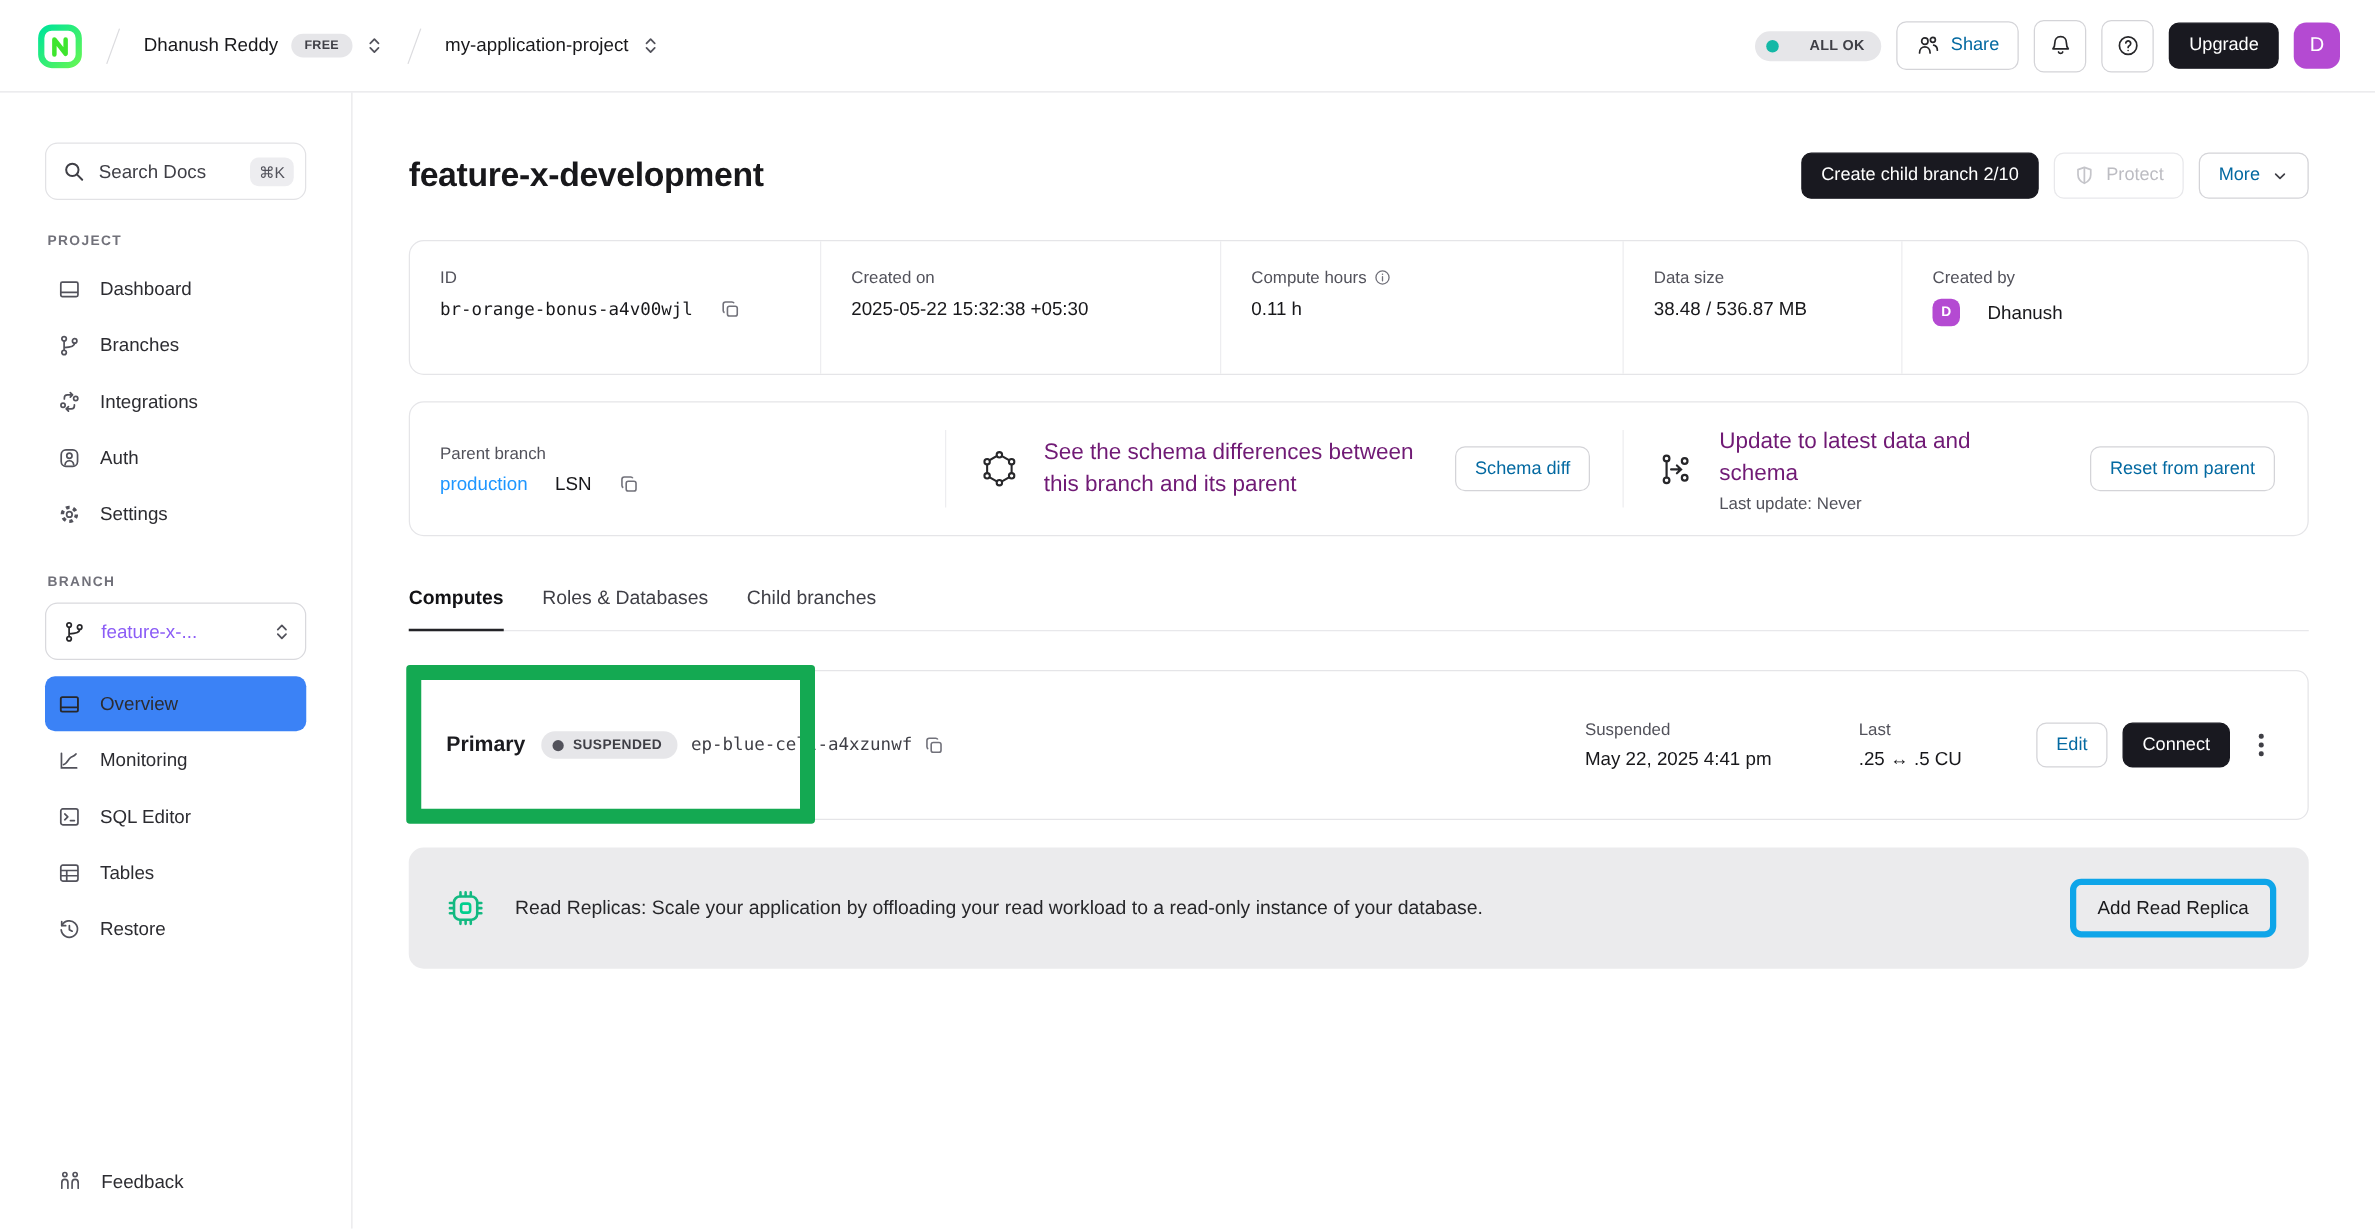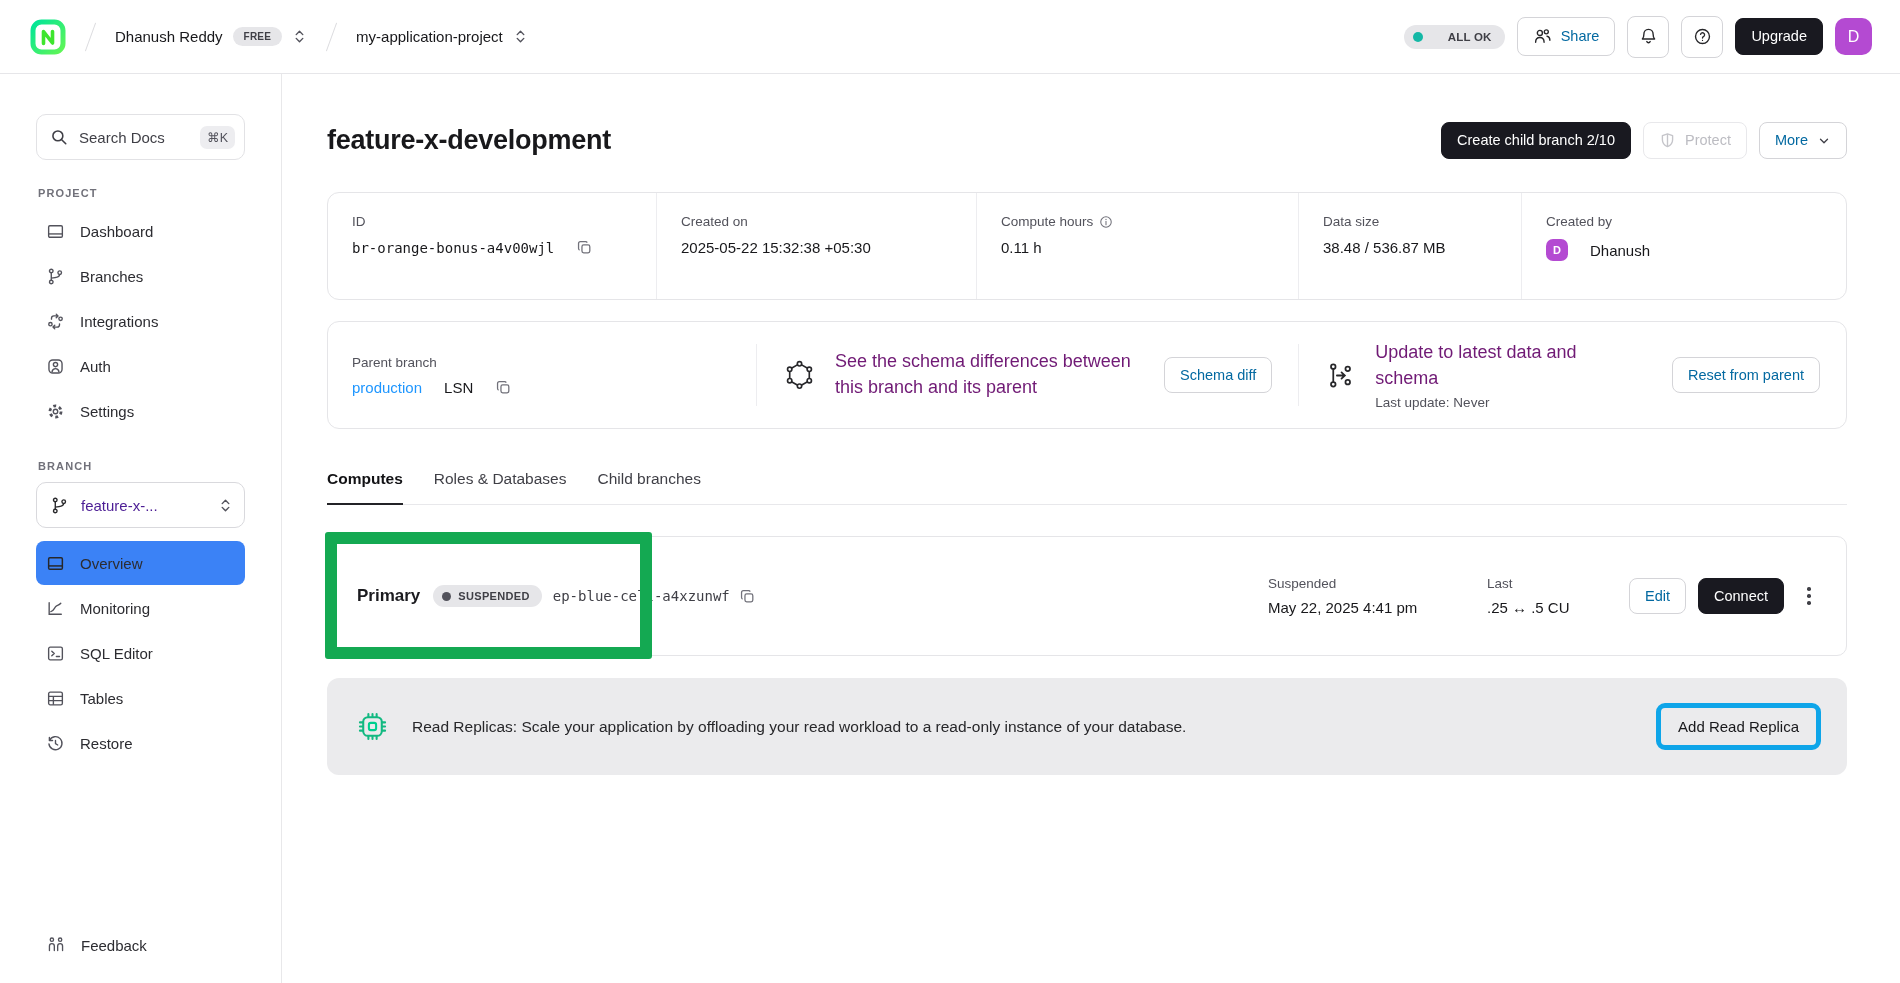--- a/index.html
+++ b/index.html
@@ -30,21 +30,21 @@
   
   .app { display:flex; height:909px; }
 
   
   .sidebar { width:282px; flex-shrink:0; border-right:1px solid #e8e8ea; padding:40px 36px 0 36px; position:relative; }
   .search-box { display:flex; align-items:center; gap:11px; border:1px solid #e2e2e5; border-radius:10px; height:46px; padding:0 9px 0 13px; font-size:15px; color:#3f3f46; background:#fff; }
   .kbd { margin-left:auto; background:#ededf0; border-radius:7px; padding:4px 7px; font-size:12.5px; color:#52525b; }
   .side-label { font-size:11px; font-weight:600; letter-spacing:.1em; color:#71717a; margin:27px 0 10px 2px; }
   .side-item { display:flex; align-items:center; gap:15px; height:44px; padding:0 10px; border-radius:8px; font-size:15px; color:#2c2c31; margin:1px 0; cursor:default; }
   .side-item.active { background:#3b82f6; }
-  .branch-select { border:1px solid #d9d9dd; border-radius:10px; height:46px; display:flex; align-items:center; gap:12px; padding:0 11px 0 13px; font-size:15px; color:#4c1d95; margin-bottom:13px; }
+  .branch-select { border:1px solid #d9d9dd; border-radius:10px; height:46px; display:flex; align-items:center; gap:12px; padding:0 11px 0 13px; font-size:15px; color:#8b5cf6; margin-bottom:13px; }
   .branch-select .chev { margin-left:auto; }
   .feedback { position:absolute; left:46px; bottom:28px; display:flex; align-items:center; gap:15px; font-size:15px; color:#2c2c31; }
 
   
   .main { flex:1; padding:48px 53px 0 45px; }
   .title-row { display:flex; align-items:center; }
   .page-title { font-size:27px; font-weight:700; letter-spacing:-.01em; margin:0; }
   .title-actions { margin-left:auto; display:flex; gap:12px; }
 
   .meta-card { margin-top:33px; border:1px solid #e5e5e8; border-radius:12px; display:flex; height:108px; }

